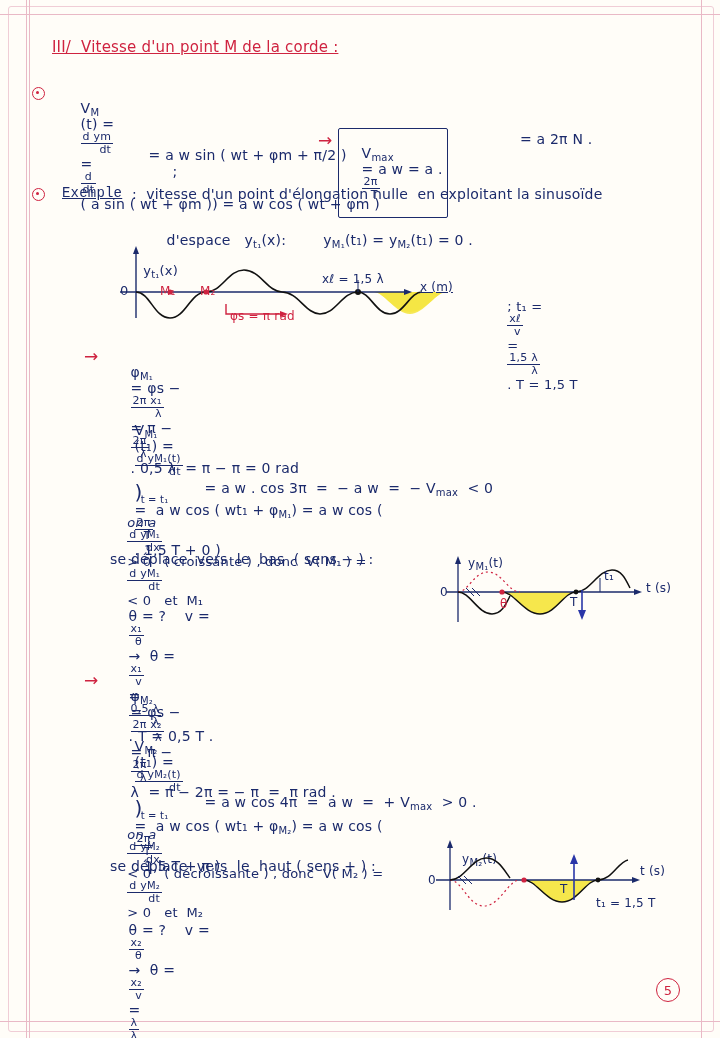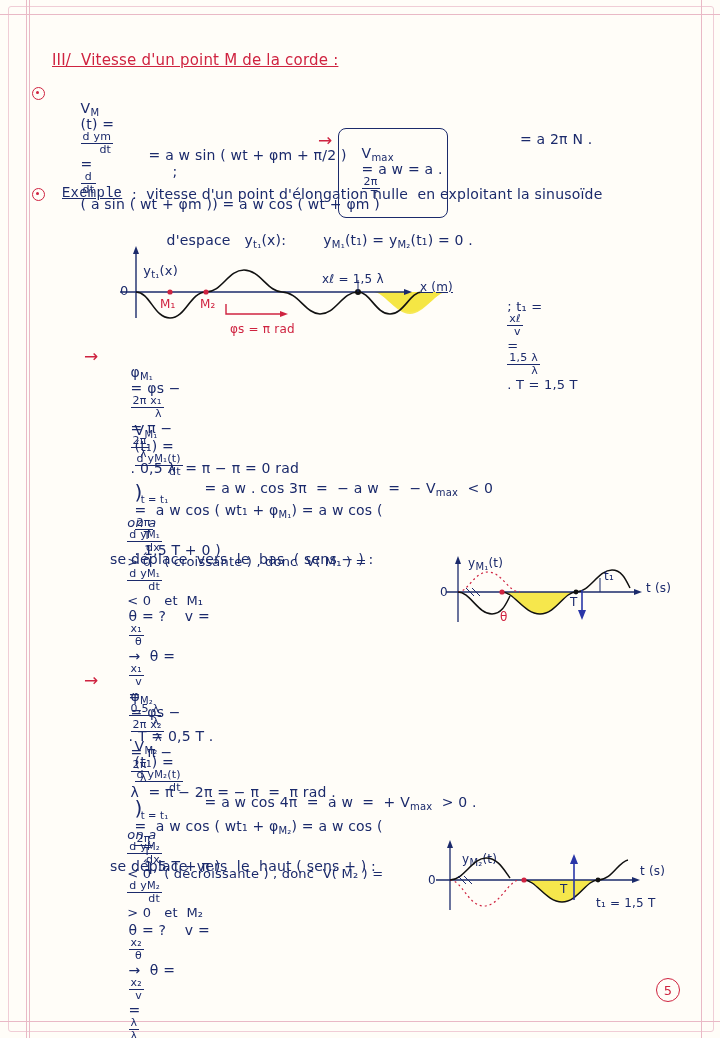--- a/index.html
+++ b/index.html
@@ -12,39 +12,39 @@
   .edge{position:absolute;background:#e9b9c6;}
   .edge-left{left:26px;top:0;width:1px;height:1038px;}
   .edge-left2{left:29px;top:0;width:1px;height:1038px;}
   .edge-right{right:18px;top:0;width:1px;height:1038px;}
   .edge-top{left:0;top:14px;width:720px;height:1px;}
   .edge-bottom{left:0;bottom:16px;width:720px;height:1px;}
   .page-border{position:absolute;left:8px;top:6px;width:704px;height:1024px;border:1px solid #f0cdd6;border-radius:3px;}
 
   .hw{position:absolute;font-family:"DejaVu Sans",sans-serif;color:#1b2a6b;
       white-space:pre;letter-spacing:.2px;}
-  .red{color:#cf2340;margin-top:13px;}
+  .red{color:#cf2340;}
   .ital{font-style:italic;}
   .u{text-decoration:underline;}
   .f13{font-size:13px;}
   .f14{font-size:14px;}
   .f15{font-size:15px;}
   .f12{font-size:12px;}
   .f10{font-size:10px;}
 
   
   .frac{display:inline-block;vertical-align:middle;text-align:center;line-height:1.05;font-size:11px;position:relative;top:-1px;}
   .frac .n{display:block;padding:0 2px;}
   .frac .d{display:block;border-top:1px solid currentColor;padding:0 2px;text-align:right;}
 
   .bulletdot{position:absolute;width:11px;height:11px;border-radius:50%;
       border:1.6px solid #cf2340;}
   .bulletdot::after{content:"";position:absolute;left:3px;top:3px;width:3px;height:3px;border-radius:50%;background:#cf2340;}
 
-  .boxed{border:1px solid #1b2a6b;padding:0 4px;border-radius:8px;}
+  .boxed{border:1px solid #1b2a6b;padding:0 4px;border-radius:2px;}
 
   .arrow-red{position:absolute;color:#cf2340;font-size:17px;line-height:1;}
 
   svg{position:absolute;overflow:visible;}
 
   .pagenum{position:absolute;right:40px;bottom:36px;width:22px;height:22px;border:1.6px solid #cf2340;border-radius:50%;
     color:#cf2340;font-size:13px;display:flex;align-items:center;justify-content:center;}
 </style>
 </head>
 <body>

